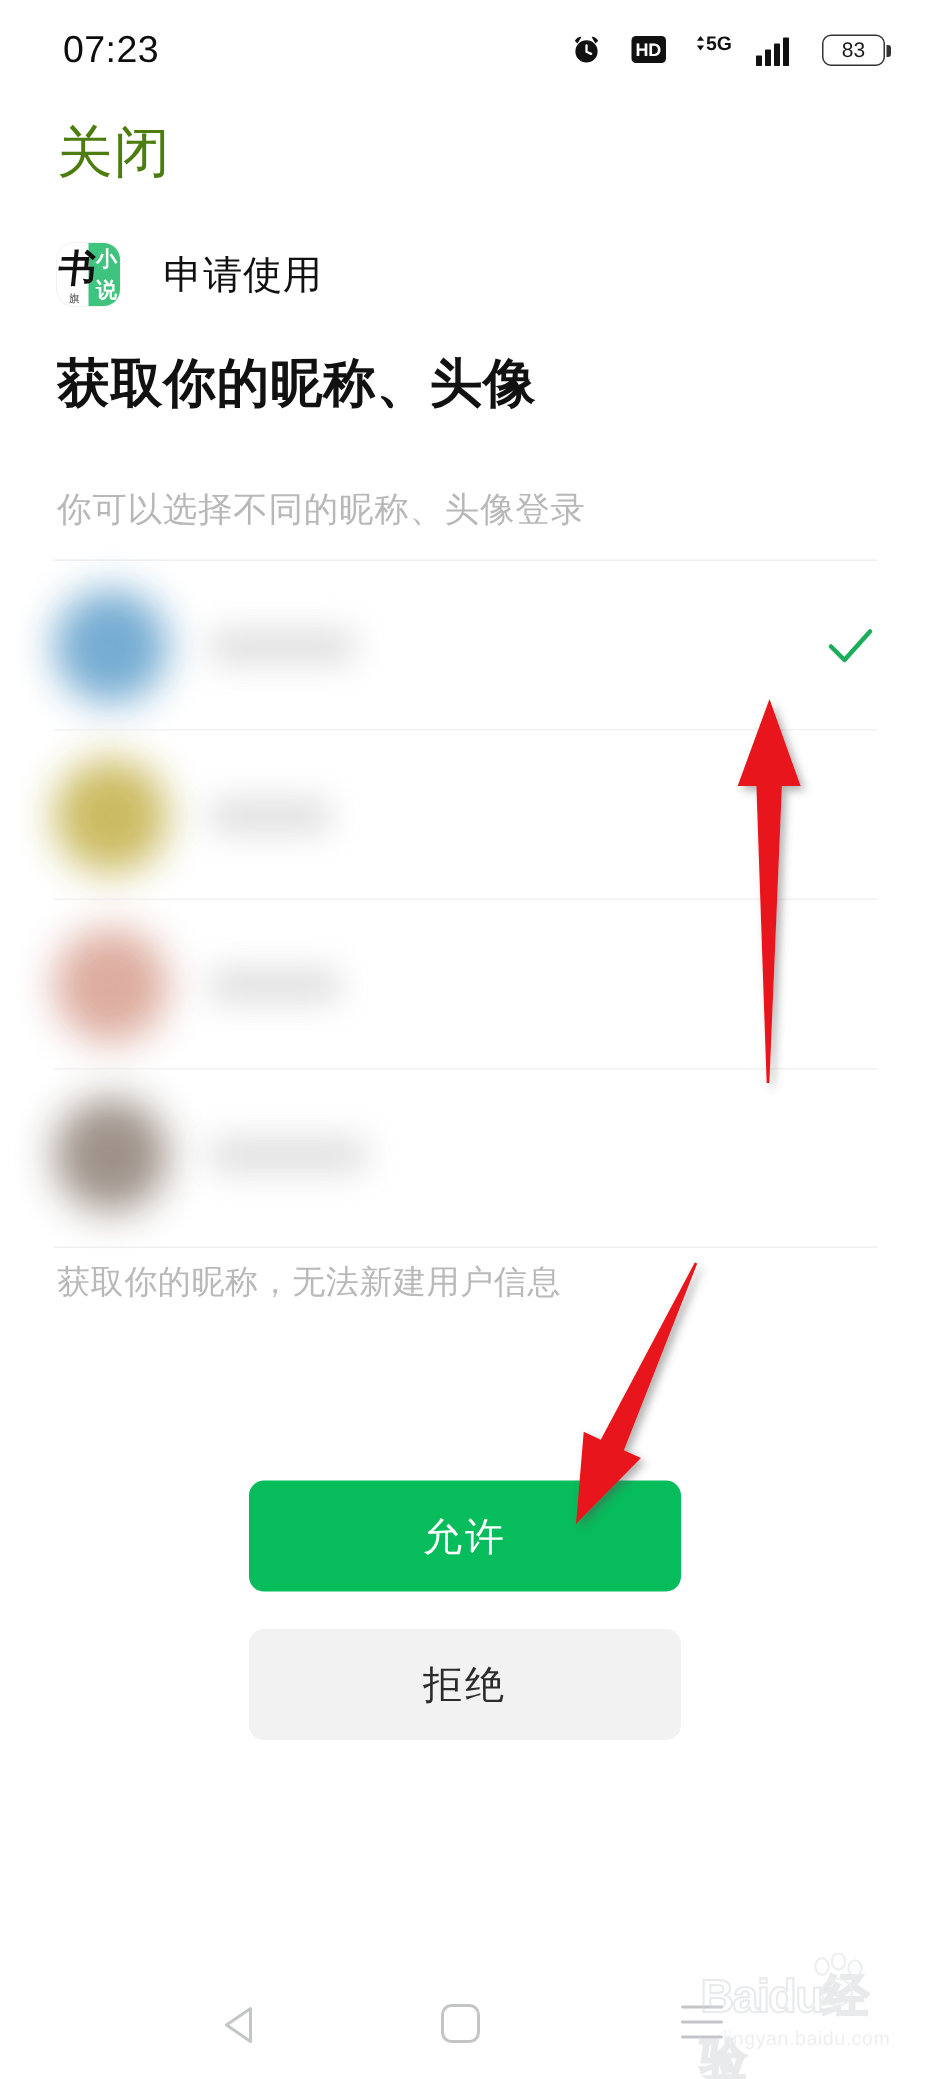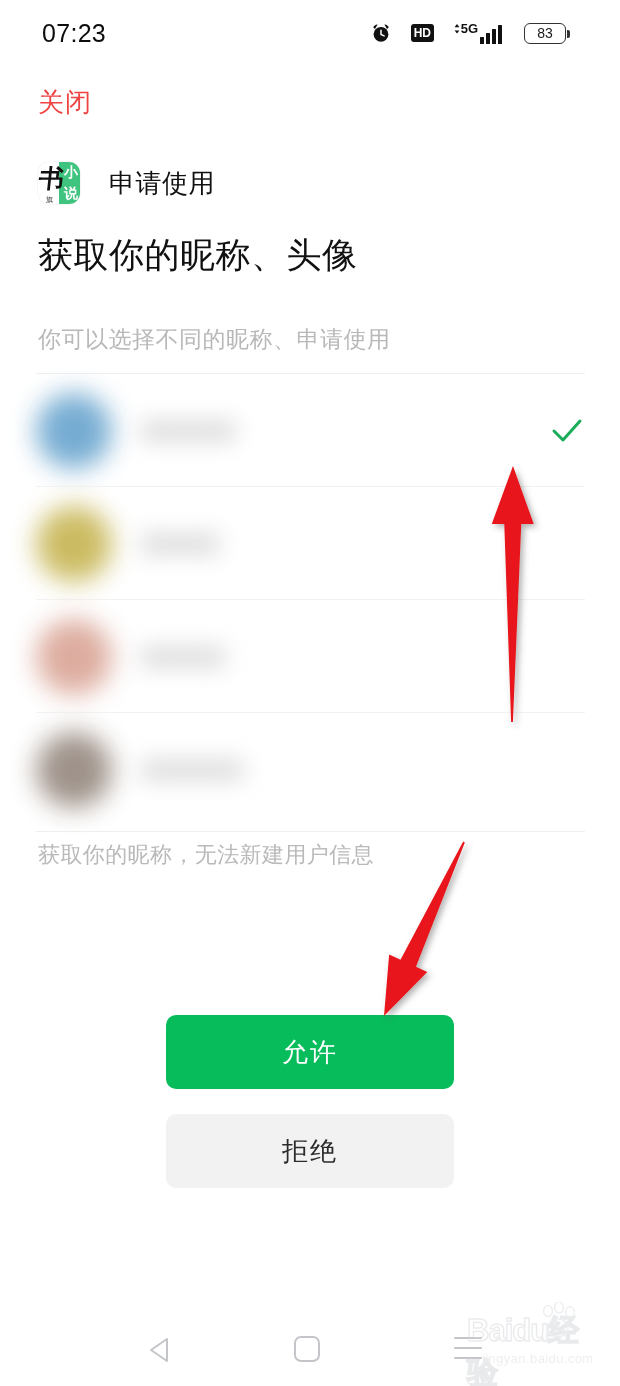--- a/index.html
+++ b/index.html
@@ -19,21 +19,21 @@
 
   
   .status-bar {
     position: absolute;
     top: 0; left: 0;
     width: 620px;
     height: 66px;
     display: flex;
     align-items: center;
     justify-content: space-between;
-    padding: 0 54px 0 42px;
+    padding: 0 30px 0 42px;
     box-sizing: border-box;
   }
   .status-time {
     font-size: 25px;
     font-weight: 400;
     letter-spacing: 0.3px;
     color: #0d0d0d;
   }
   .status-icons {
     display: flex;
@@ -54,21 +54,21 @@
     font-family: "Liberation Sans", sans-serif;
   }
   .ic-net {
     display: flex;
     align-items: flex-end;
     gap: 1px;
   }
   .net-5g {
     display: flex;
     align-items: flex-start;
-    margin-right: 1px;
+    margin-right: 15px;
   }
   .net-5g-label {
     font-size: 13px;
     font-weight: 700;
     line-height: 1;
     margin-bottom: 9px;
     color: #111;
   }
   .net-bars {
     display: flex;
@@ -120,23 +120,23 @@
     position: absolute;
     top: 72px; left: 0;
     width: 620px;
     height: 60px;
     padding-left: 38px;
     box-sizing: border-box;
     display: flex;
     align-items: center;
   }
   .close-label {
-    font-size: 26px;
+    font-size: 37px;
     font-weight: 400;
-    color: #ef4444;
+    color: #4d7c0f;
     letter-spacing: 1px;
   }
 
   
   .app-header {
     position: absolute;
     top: 162px; left: 38px;
     display: flex;
     align-items: center;
     gap: 13px;
@@ -203,21 +203,21 @@
     color: #111;
     letter-spacing: 0.5px;
     margin-left: 16px;
   }
 
   
   .page-title {
     position: absolute;
     top: 232px; left: 38px;
     font-size: 35px;
-    font-weight: 400;
+    font-weight: 700;
     color: #111;
     letter-spacing: 0.5px;
   }
   .page-subtitle {
     position: absolute;
     top: 324px; left: 38px;
     font-size: 23px;
     font-weight: 400;
     color: #b8b8b8;
     letter-spacing: 0.5px;
@@ -301,21 +301,20 @@
     height: 74px;
     border: none;
     border-radius: 10px;
     font-size: 26px;
     font-family: "Liberation Sans", sans-serif;
     letter-spacing: 2px;
     cursor: pointer;
     display: flex;
     align-items: center;
     justify-content: center;
-    margin-top: 28px;
   }
   .btn-allow {
     top: 987px;
     background: #07bc5b;
     color: #ffffff;
   }
   .btn-reject {
     top: 1086px;
     background: #f2f2f2;
     color: #2b2b2b;
@@ -442,21 +441,21 @@
     <div class="half-green"></div>
     <span class="glyph-shu">书</span>
     <span class="glyph-xiao">小</span>
     <span class="glyph-shuo">说</span>
     <span class="glyph-sub">旗</span>
   </div>
   <span class="app-action">申请使用</span>
 </div>
 
 <div class="page-title">获取你的昵称、头像</div>
-<div class="page-subtitle">你可以选择不同的昵称、申请使用</div>
+<div class="page-subtitle">你可以选择不同的昵称、头像登录</div>
 
 <div class="divider-top"></div>
 <div class="account-list">
     <div class="account-row" style="top: 0px;">
       <div class="avatar" style="background: rgb(111, 168, 208); top: 18.5px;"></div>
       <div class="nickname-blur" style="width: 96px; top: 45.5px;"></div>
       <svg class="check-icon" viewBox="0 0 34 34" style="top: 39.5px;">
         <path d="M4 17 L13 26 L30 7" fill="none" stroke="#1aad5a" stroke-width="3" stroke-linecap="round" stroke-linejoin="round"></path>
       </svg>
       <div class="row-divider"></div>

